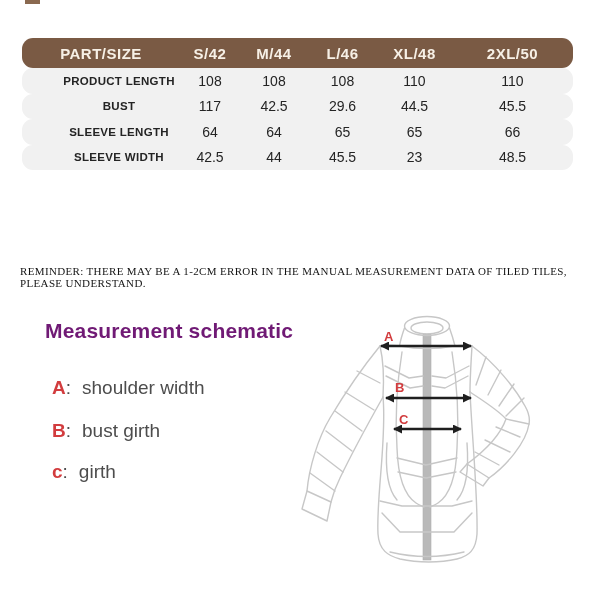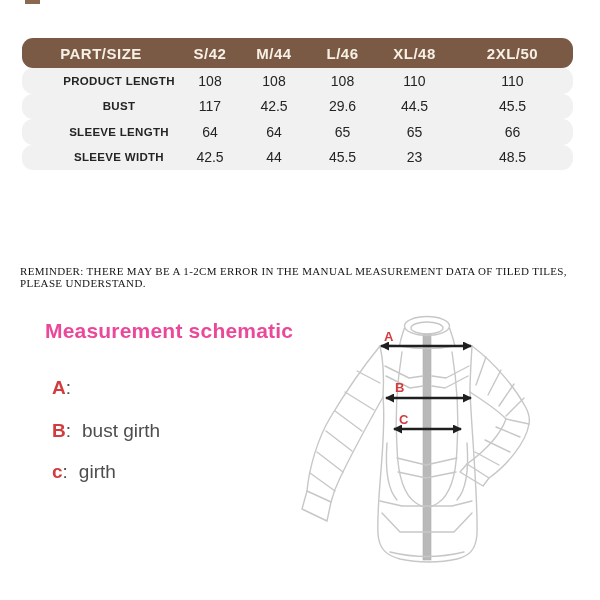--- a/index.html
+++ b/index.html
@@ -16,21 +16,21 @@
   .tcell{display:flex;align-items:center;justify-content:center;
     font-size:14px;color:#242424;}
   .thead .tcell{color:#f7f0e6;font-size:15px;font-weight:700;letter-spacing:.5px;}
   .tbody .tcell.rlabel{font-size:11.5px;font-weight:600;letter-spacing:.3px;padding-left:36px;}
   
   .reminder{position:absolute;left:20px;top:221px;width:560px;
     font-family:"Liberation Serif", serif;font-size:11px;letter-spacing:.35px;
     color:#141414;font-weight:500;margin-top:44px;}
   
   .schematic-title{position:absolute;left:45px;top:319px;
-    font-size:21px;font-weight:700;color:#ec4899;letter-spacing:.2px;}
+    font-size:21px;font-weight:700;color:#701a75;letter-spacing:.2px;}
   .legend-item{position:absolute;left:52px;display:flex;align-items:baseline;
     font-size:19px;color:#4d4d4d;}
   .legend-item .lkey{color:#d23c3e;font-weight:700;}
   .legend-item .lsep{color:#4d4d4d;margin-right:11px;}
   .legend-a{top:377px;}
   .legend-b{top:420px;}
   .legend-c{top:461px;}
   .coat-svg{position:absolute;left:300px;top:288px;}
 </style>
 </head>
@@ -81,20 +81,21 @@
   </div>
 </div>
 
 <div class="reminder">REMINDER: THERE MAY BE A 1-2CM ERROR IN THE MANUAL MEASUREMENT DATA OF TILED TILES, PLEASE UNDERSTAND.</div>
 
 <div class="schematic-title">Measurement schematic</div>
 
 <div class="legend-item legend-a">
   <span class="lkey">A</span>
     <span class="lsep">:</span>
+    <span class="llabel">shoulder width</span>
 </div>
 <div class="legend-item legend-b">
   <span class="lkey">B</span>
     <span class="lsep">:</span>
     <span class="llabel">bust girth</span>
 </div>
 <div class="legend-item legend-c">
   <span class="lkey">c</span>
     <span class="lsep">:</span>
     <span class="llabel">girth</span>

